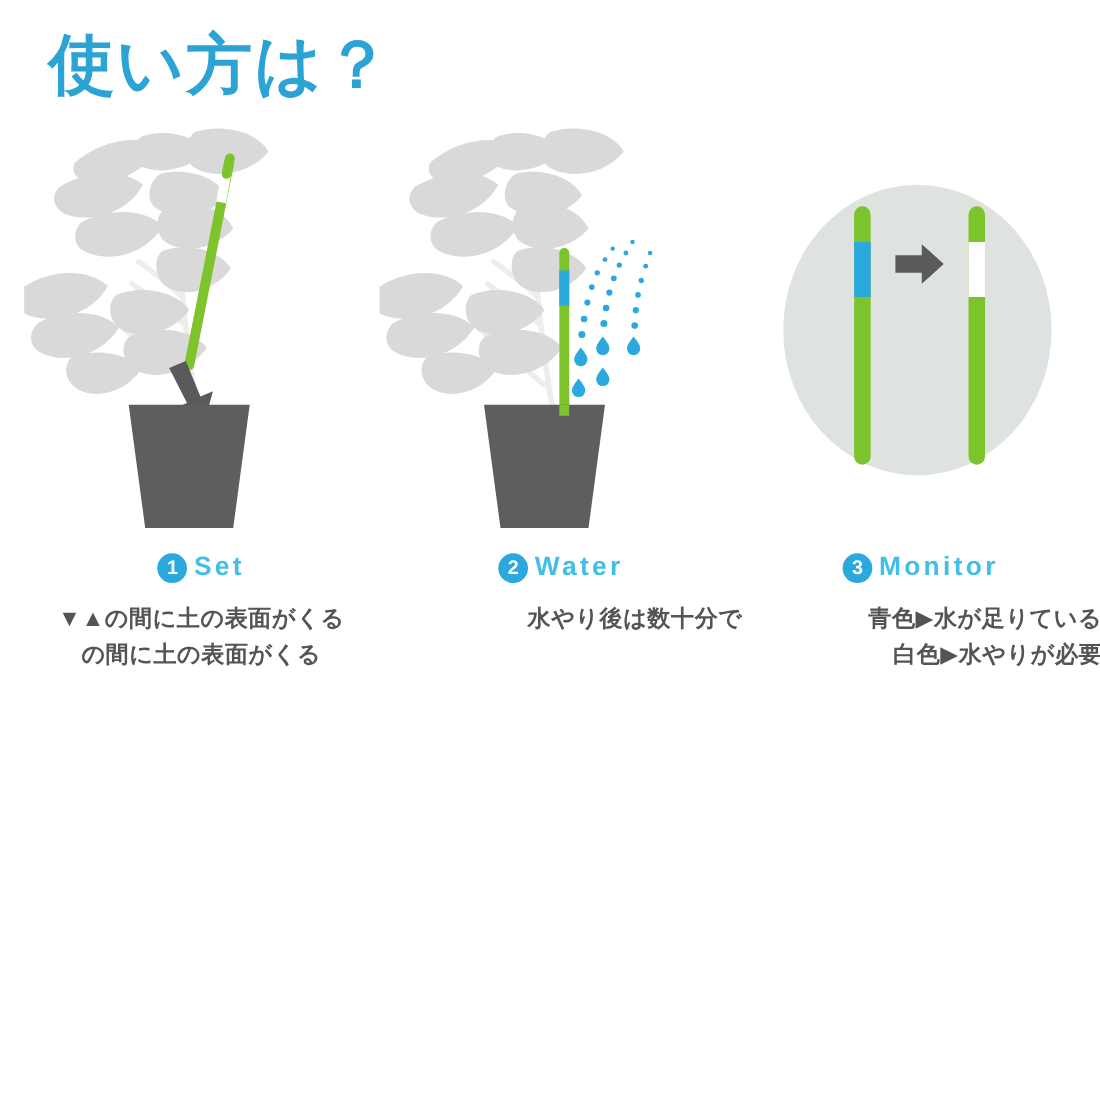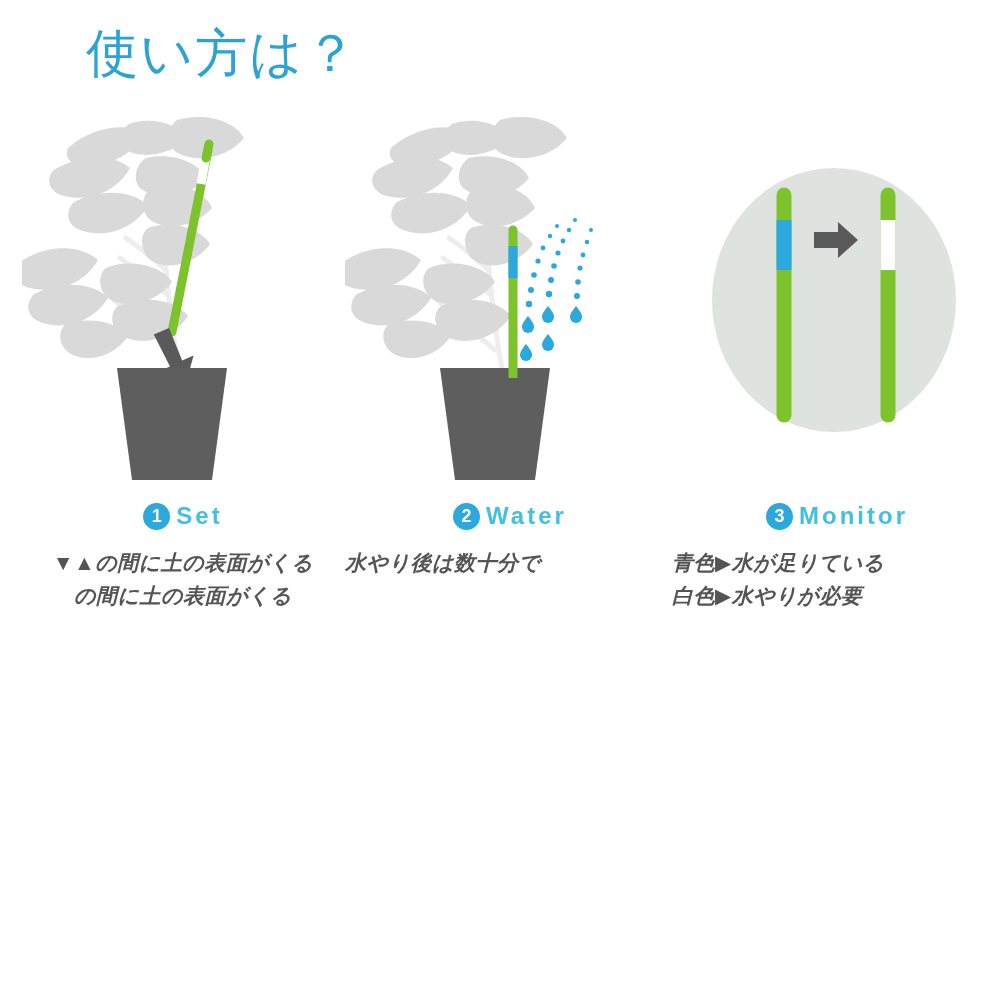--- a/index.html
+++ b/index.html
@@ -16,27 +16,26 @@
     height: 1000px;
     background: #ffffff;
     overflow: hidden;
   }
 
   
   #page-title {
     position: absolute;
     left: 44px;
     top: 24px;
-    font-size: 52px;
-    font-weight: normal;
+    font-size: 60px;
+    font-weight: bold;
     letter-spacing: 2px;
     color: #2BA3D4;
     line-height: 1.15;
     white-space: nowrap;
-    margin-left: 42px;
   }
 
   
   .panel {
     position: absolute;
     top: 110px;
     width: 320px;
     height: 390px;
   }
   #panel-1 { left: 22px; }
@@ -84,28 +83,28 @@
   }
   .step-name {
     font-size: 24px;
     font-weight: bold;
     color: #43BEE6;
     letter-spacing: 3px;
     line-height: 1;
   }
   .step-desc {
     margin-top: 10px;
-    text-align: left;
+    text-align: right;
     color: #545454;
     font-size: 21px;
     line-height: 1.55;
     letter-spacing: 0.5px;
     font-weight: bold;
   }
-  .step-desc div { white-space: nowrap; font-style: italic; }
+  .step-desc div { white-space: nowrap; }
   #step-1 .step-desc { text-align: center; }
 </style>
 </head>
 <body>
 
 <div id="page">
 
   <div id="page-title">使い方は？</div>
 
   <div class="panel" id="panel-1">

